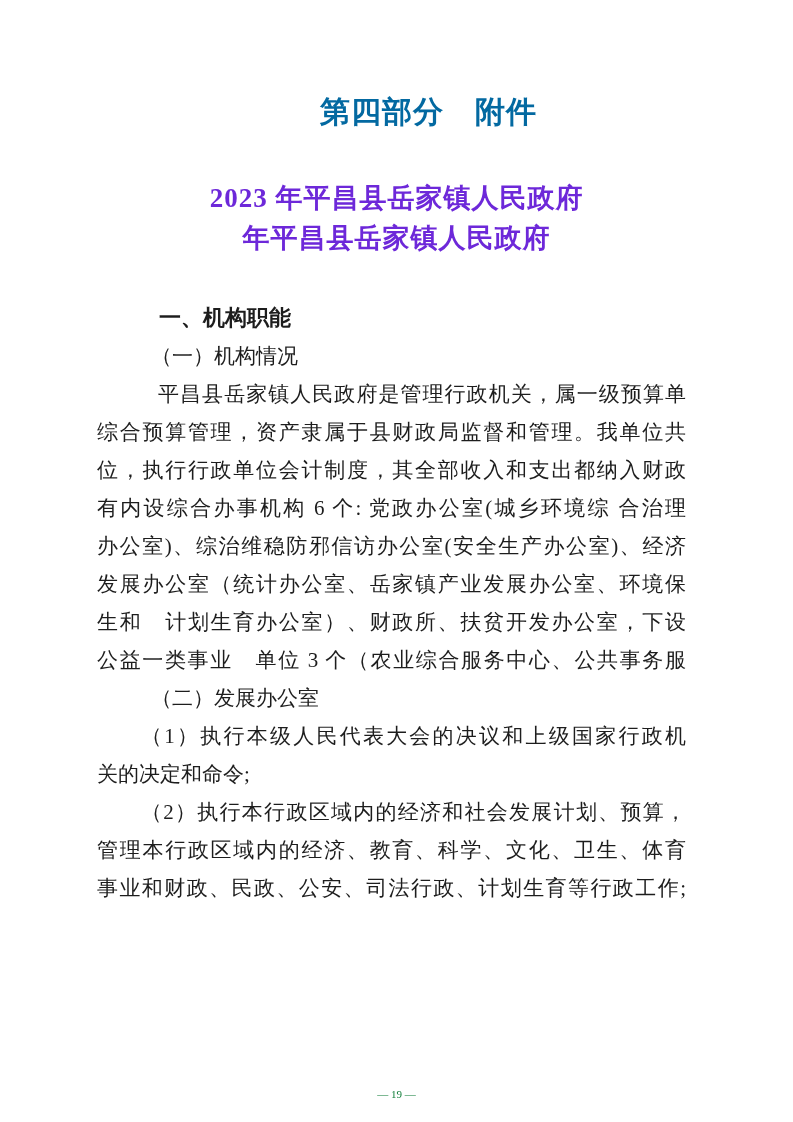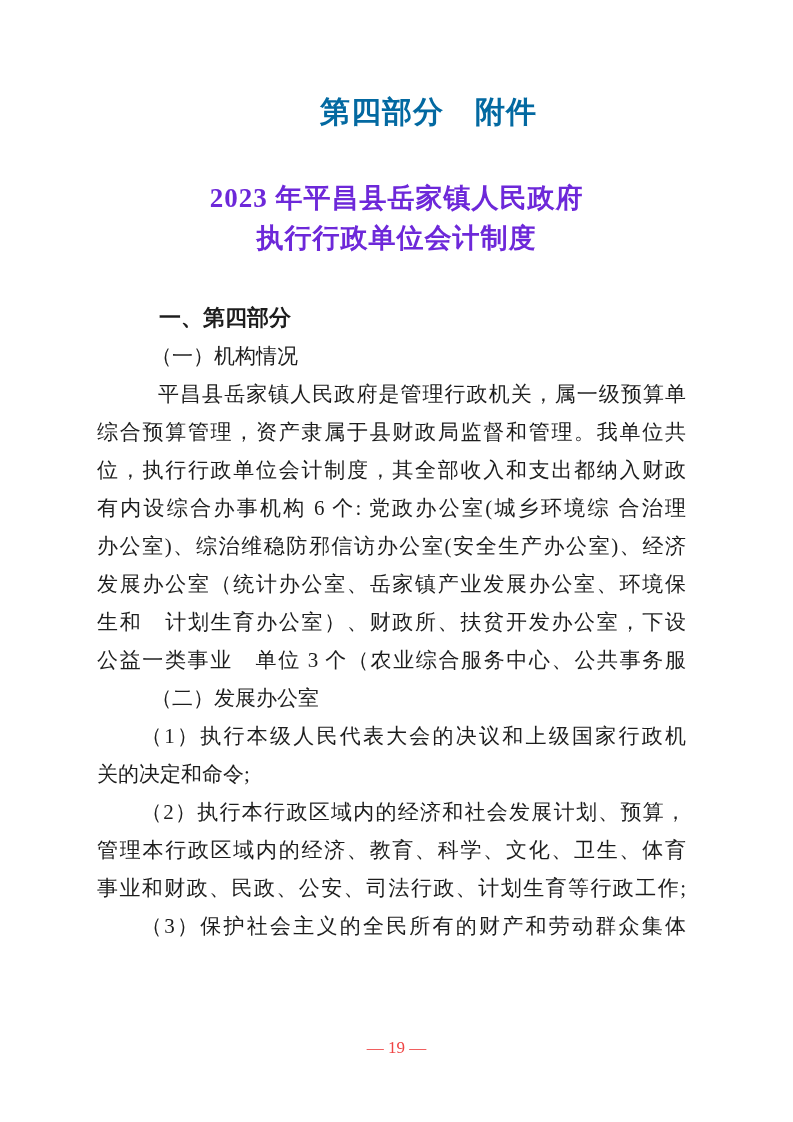--- a/index.html
+++ b/index.html
@@ -65,44 +65,44 @@
   }
   .h2 {
     font-weight: 400;
     font-size: 21px;
     text-indent: 54px;
   }
   .indent1 { text-indent: 61px; }
   .indent2 { text-indent: 44px; }
   .footer {
     position: absolute;
-    top: 1038px;
+    top: 1084px;
     left: 0;
     width: 100%;
     text-align: center;
-    font-size: 17px;
+    font-size: 11px;
     line-height: 20px;
-    color: #ef4444;
+    color: #15803d;
   }
 </style>
 </head>
 <body>
 
 <div class="page">
 
   <h1 class="doc-title">第四部分　附件</h1>
 
   <div class="doc-subtitle">
     <div>2023 年平昌县岳家镇人民政府</div>
-    <div>执行行政单位会计制度</div>
+    <div>年平昌县岳家镇人民政府</div>
   </div>
 
   <div class="doc-body">
 
-    <div class="line h1">一、第四部分</div>
+    <div class="line h1">一、机构职能</div>
 
     <div class="line h2">（一）机构情况</div>
 
     <div class="line just indent1">平昌县岳家镇人民政府是管理行政机关，属一级预算单</div>
     <div class="line just">综合预算管理，资产隶属于县财政局监督和管理。我单位共</div>
     <div class="line just">位，执行行政单位会计制度，其全部收入和支出都纳入财政</div>
     <div class="line just">有内设综合办事机构 6 个: 党政办公室(城乡环境综 合治理</div>
     <div class="line just">办公室)、综治维稳防邪信访办公室(安全生产办公室)、经济</div>
     <div class="line just">发展办公室（统计办公室、岳家镇产业发展办公室、环境保</div>
     <div class="line just">生和　计划生育办公室）、财政所、扶贫开发办公室，下设</div>
@@ -110,19 +110,18 @@
 
     <div class="line h2">（二）发展办公室</div>
 
     <div class="line just indent2">（1）执行本级人民代表大会的决议和上级国家行政机</div>
     <div class="line">关的决定和命令;</div>
 
     <div class="line just indent2">（2）执行本行政区域内的经济和社会发展计划、预算，</div>
     <div class="line just">管理本行政区域内的经济、教育、科学、文化、卫生、体育</div>
     <div class="line just">事业和财政、民政、公安、司法行政、计划生育等行政工作;</div>
 
-    <div class="line just indent2">（3）保护社会主义的全民所有的财产和劳动群众集体</div>
 
   </div>
 
   <div class="footer">— 19 —</div>
 
 </div>
 
 </body></html>

